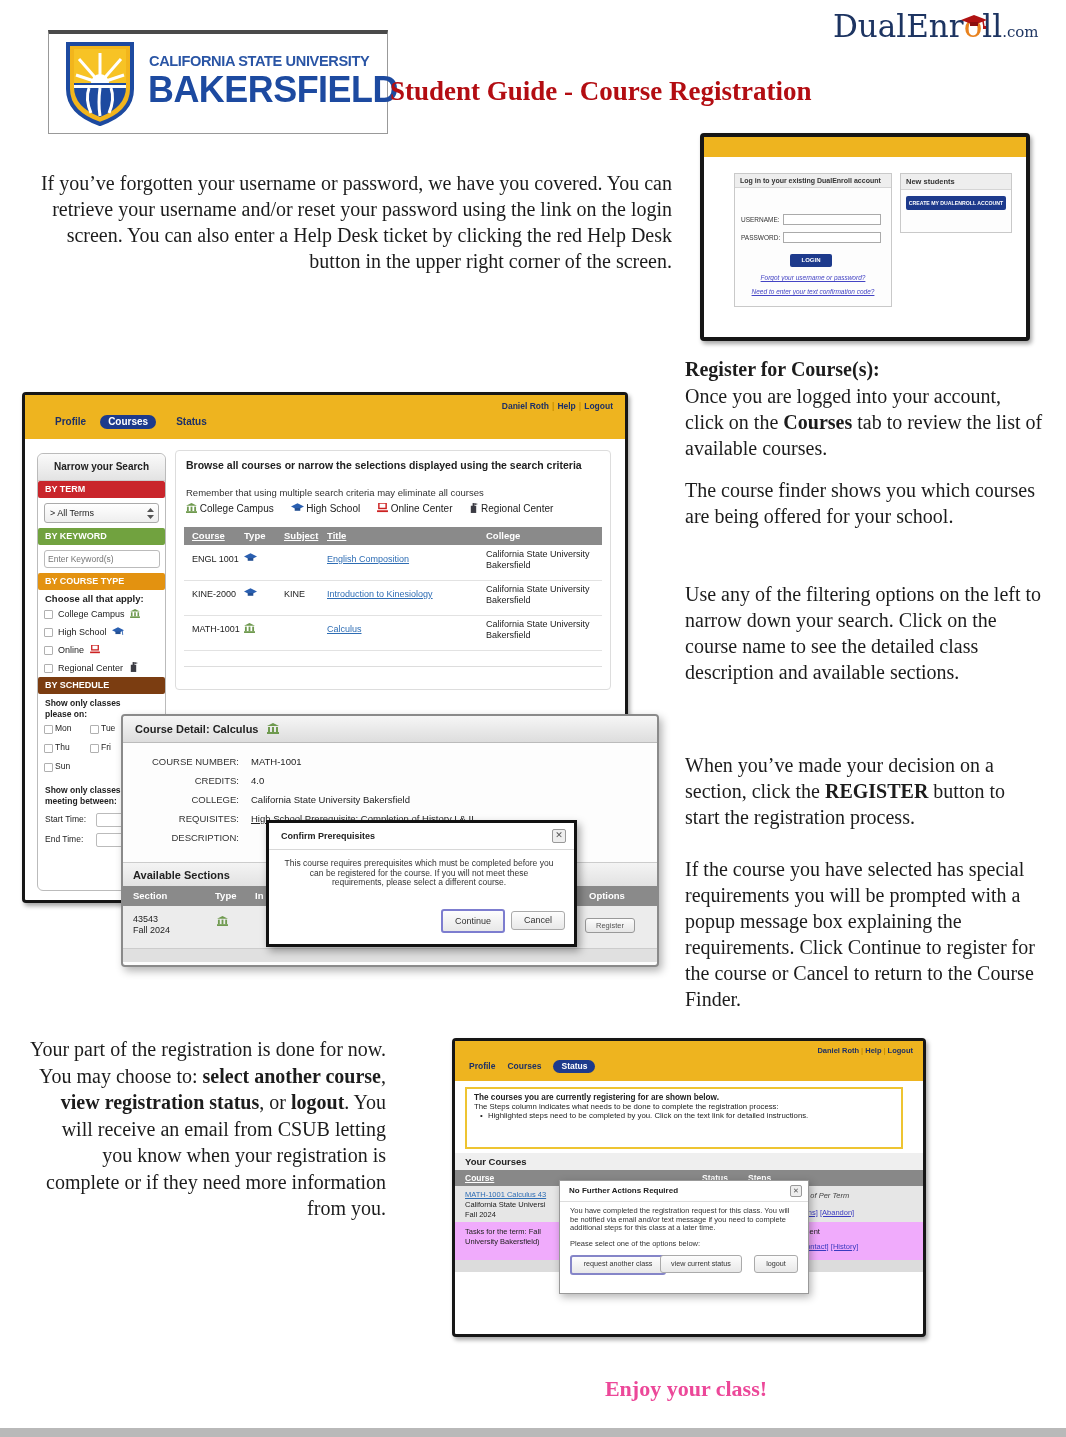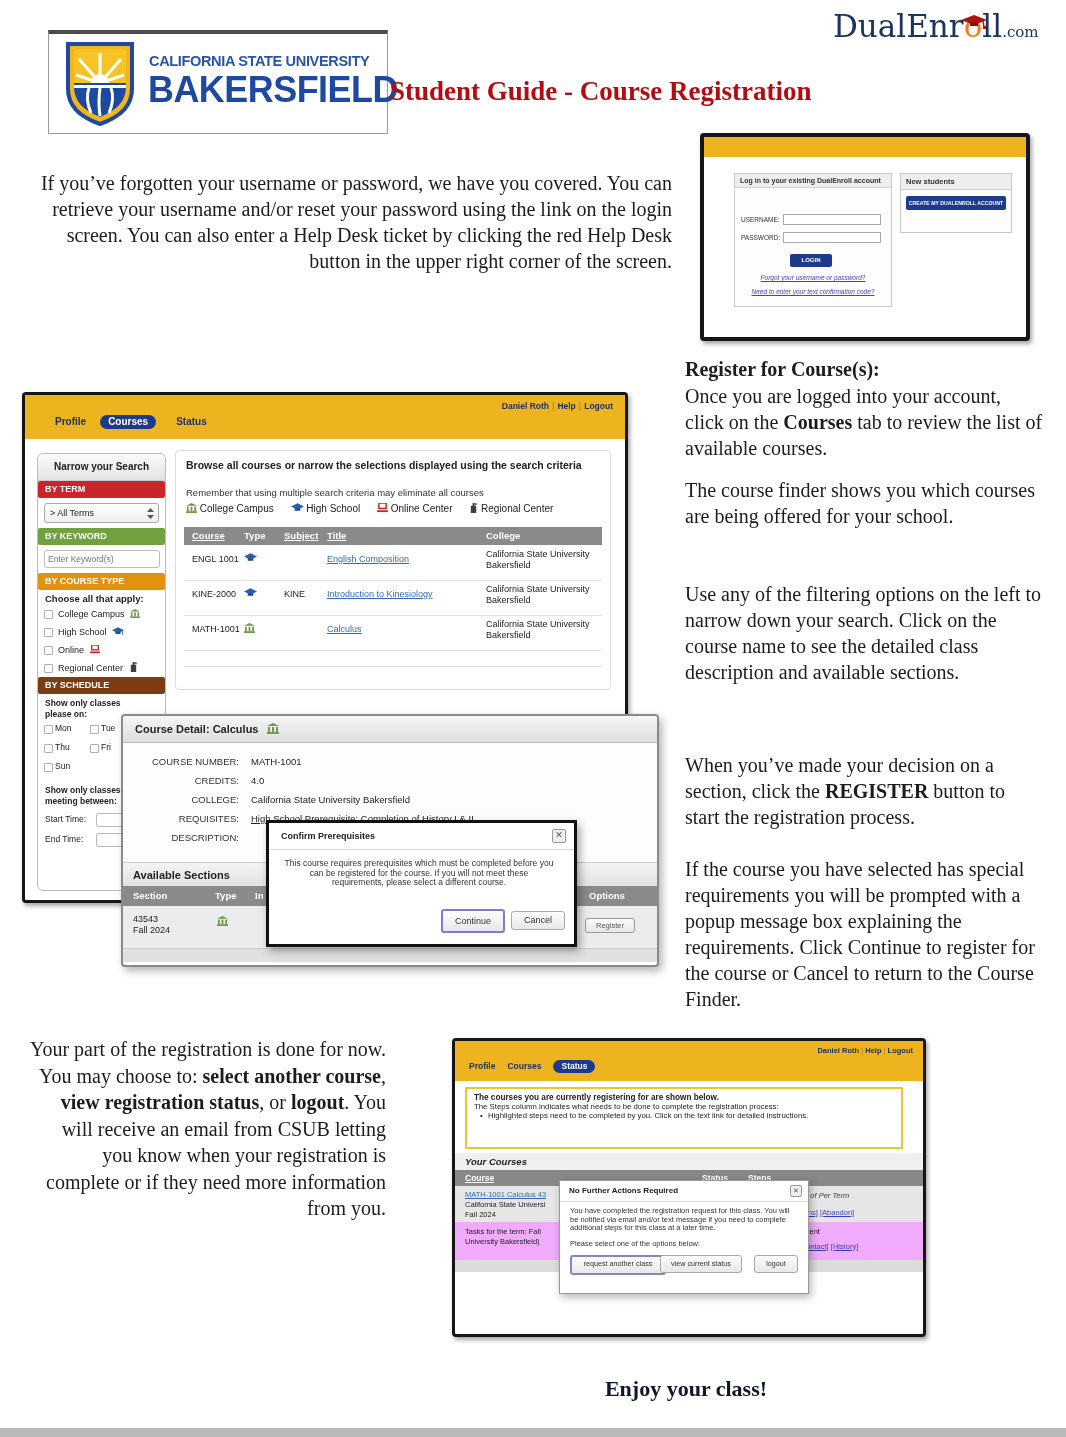--- a/index.html
+++ b/index.html
@@ -18,21 +18,21 @@
   .brand{left:833px;top:8px;font-family:"DejaVu Serif",serif;font-size:31px;color:#1d3461;white-space:nowrap;}
   .brand .bo{color:#e8821e;position:relative;}
   .brand .cap{position:absolute;left:-3px;top:-8px;}
   .brand .tld{font-size:15px;}
 
   
   .doc-p{font-size:20px;line-height:26px;color:#1c1c1c;}
   .intro{left:40px;top:170px;width:632px;text-align:right;}
   .rcol{left:685px;width:358px;text-align:left;}
   .done-para{left:28px;top:1036px;width:358px;text-align:right;line-height:26.5px;}
-  .enjoy{left:452px;top:1376px;width:468px;text-align:center;font-size:22px;font-weight:bold;color:#0f172a;}
+  .enjoy{left:452px;top:1376px;width:468px;text-align:center;font-size:22px;font-weight:bold;color:#ec4899;}
   .footer-bar{left:0;top:1428px;width:1066px;height:9px;background:#b9b9b9;}
 
   
   .shot{background:#fff;border:4px solid #161616;border-radius:4px;box-shadow:2px 3px 4px rgba(0,0,0,.35);}
   .ui{font-family:"Liberation Sans",sans-serif;color:#222;}
   .ybar{position:absolute;left:0;top:0;right:0;background:#eeb41f;}
   .navtx{color:#1d3066;font-weight:bold;}
   .pill{background:#1d3a8c;color:#fff;border-radius:8px;padding:1px 8px 2px;}
   .ulink{color:#2e6db4;text-decoration:underline;}
 
@@ -128,21 +128,21 @@
   .s-user{position:absolute;right:10px;top:5px;font-size:7.5px;}
   .s-user .sep{color:#c98f00;padding:0 2px;}
   .s-tabs{position:absolute;left:14px;top:20px;font-size:8.5px;}
   .s-tabs span{margin-right:12px;}
   .infobox{position:absolute;left:10px;top:46px;width:438px;height:62px;border:2px solid #eec431;background:#fff;
            font-size:7.8px;line-height:9.2px;padding:4px 7px;box-sizing:border-box;color:#222;}
   .infobox .b{font-weight:bold;font-size:8.2px;}
   .bullet{padding-left:14px;position:relative;}
   .bullet:before{content:"•";position:absolute;left:6px;}
   .yc-band{position:absolute;left:0;top:112px;width:100%;height:17px;background:#efefef;font-weight:bold;
-           font-size:9.5px;line-height:17px;padding-left:10px;box-sizing:border-box;font-style:italic;}
+           font-size:9.5px;line-height:17px;padding-left:10px;box-sizing:border-box;}
   .st-h{position:absolute;left:0;top:129px;width:100%;height:16px;background:#888;color:#fff;font-weight:bold;
         font-size:8.5px;line-height:16px;}
   .st-row{position:absolute;left:0;width:100%;font-size:7.5px;line-height:9.5px;}
   .r1{top:145px;height:36px;background:#e6e6e6;}
   .r2{top:181px;height:38px;background:#f0abfc;}
   .st-band{position:absolute;left:0;top:219px;width:100%;height:12px;background:#dcdcdc;}
   .slink{color:#3b3bc0;text-decoration:underline;}
   .itfrag{font-style:italic;color:#444;}
 
   .sep-line{border-top:1px solid #d8d8d8;}

